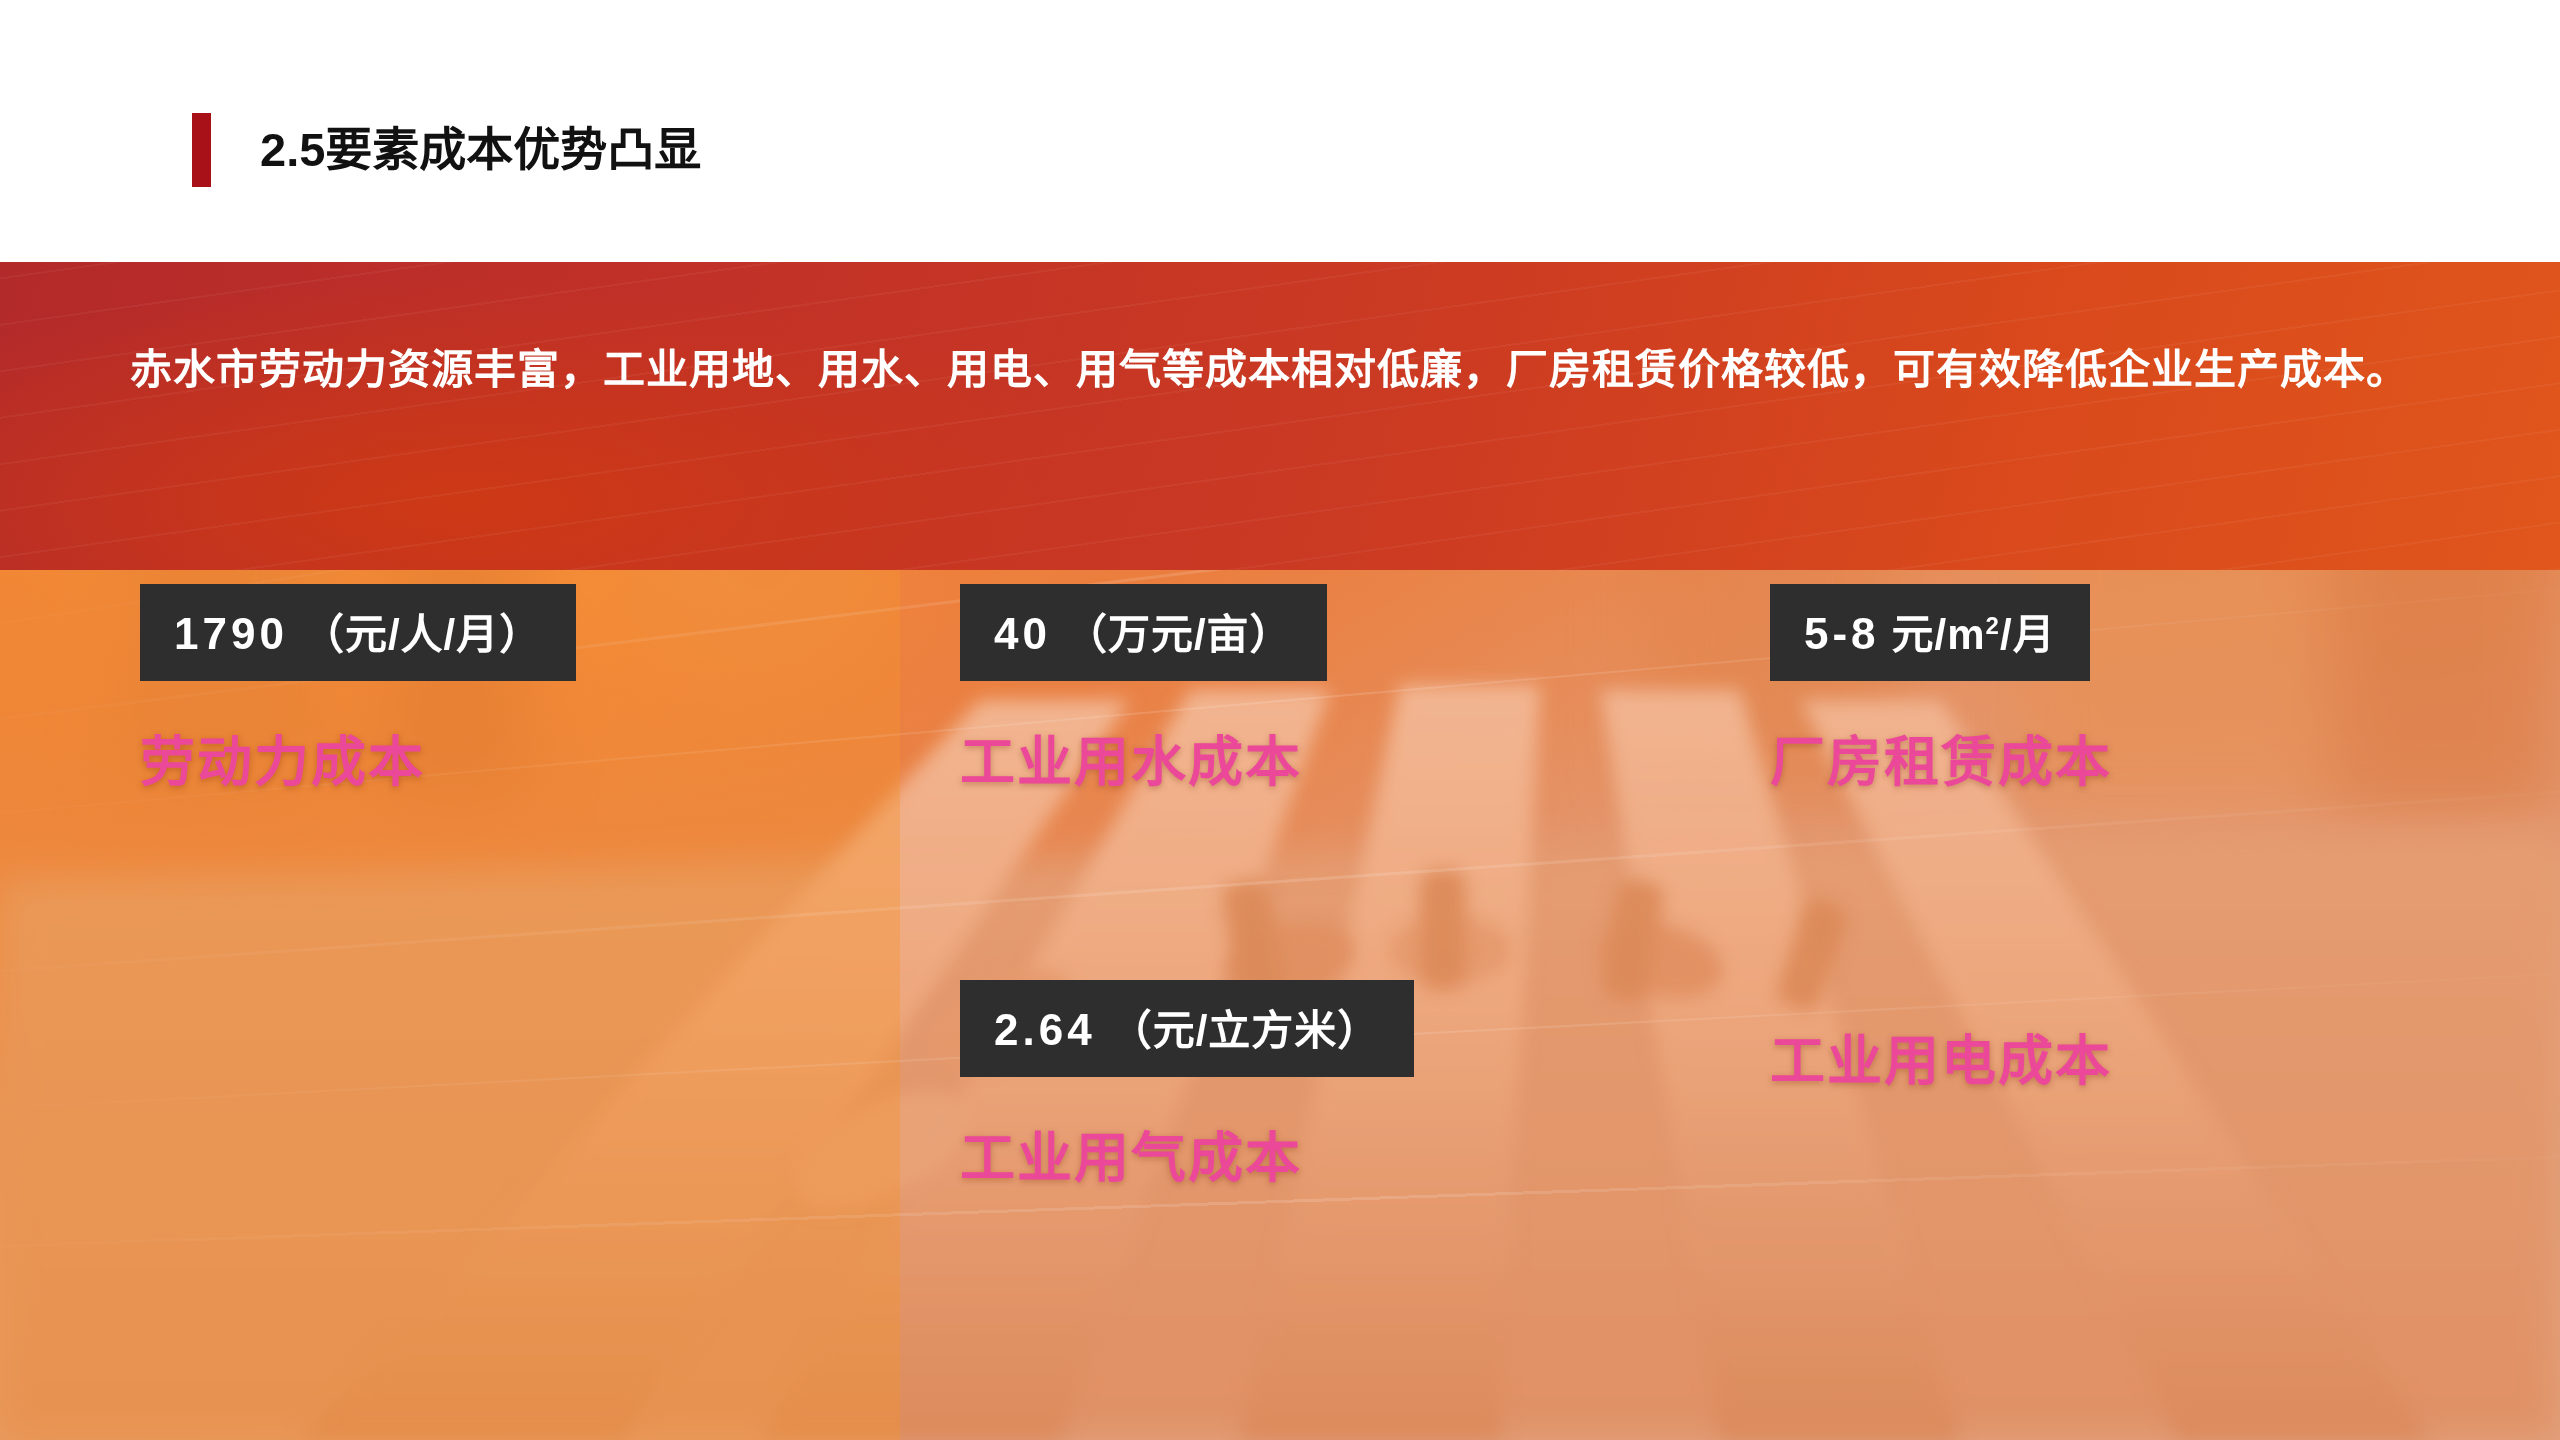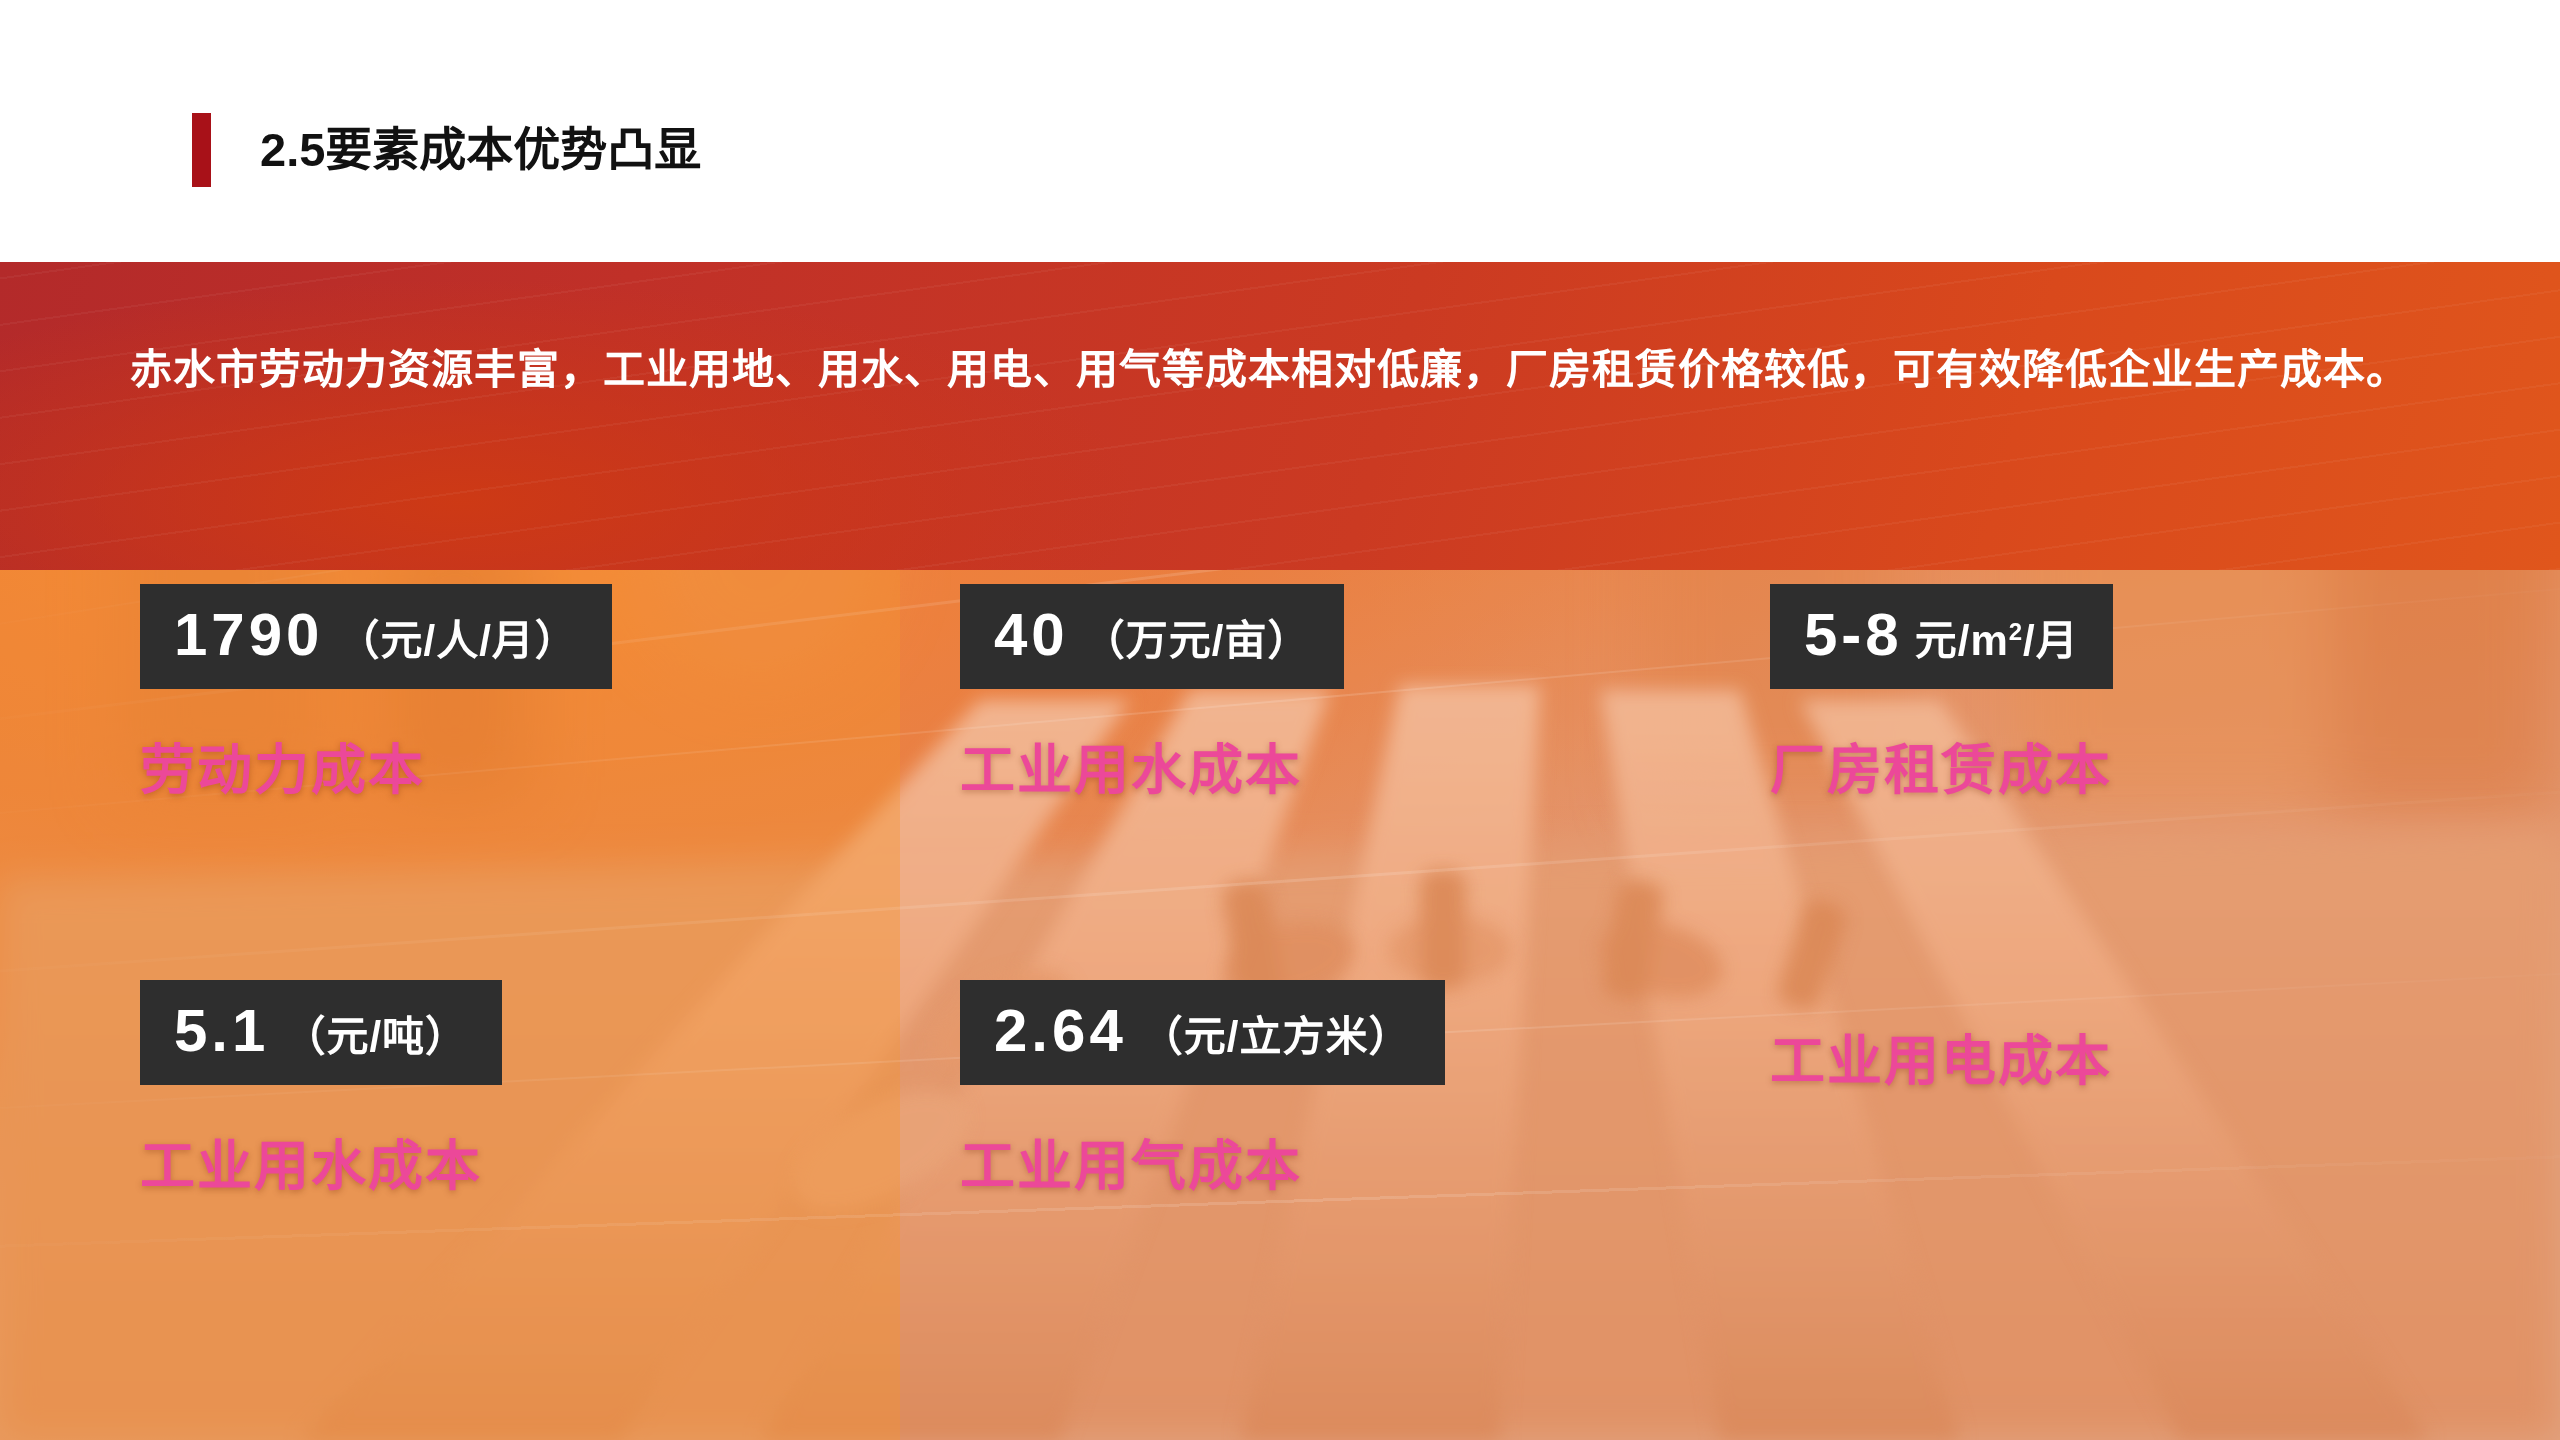--- a/index.html
+++ b/index.html
@@ -127,21 +127,21 @@
   .stat.col-3 { left: 1770px; }
 
   .chip {
     display: inline-block;
     background: #2e2e2e;
     padding: 16px 34px 20px 34px;
     white-space: nowrap;
     color: #ffffff;
   }
   .chip .num {
-    font-size: 60px;
+    font-size: 44px;
     font-weight: bold;
     letter-spacing: 4px;
     vertical-align: baseline;
   }
   .chip .unit {
     font-size: 42px;
     font-weight: bold;
     letter-spacing: 1px;
     margin-left: 14px;
     vertical-align: baseline;
@@ -289,26 +289,20 @@
         <div class="chip">
           <span class="num">5-8</span><span class="unit tight">元/m<sup>2</sup>/月</span>
         </div>
         <div class="stat-label">厂房租赁成本</div>
       </div>
 
     </div>
 
     <div class="stat-row row-2">
 
-      <div class="stat col-1">
-        <div class="chip">
-          <span class="num">5.1</span><span class="unit">（元/吨）</span>
-        </div>
-        <div class="stat-label">工业用水成本</div>
-      </div>
 
       <div class="stat col-2">
         <div class="chip">
           <span class="num">2.64</span><span class="unit">（元/立方米）</span>
         </div>
         <div class="stat-label">工业用气成本</div>
       </div>
 
       <div class="stat col-3">
         <div class="stat-label">工业用电成本</div>

